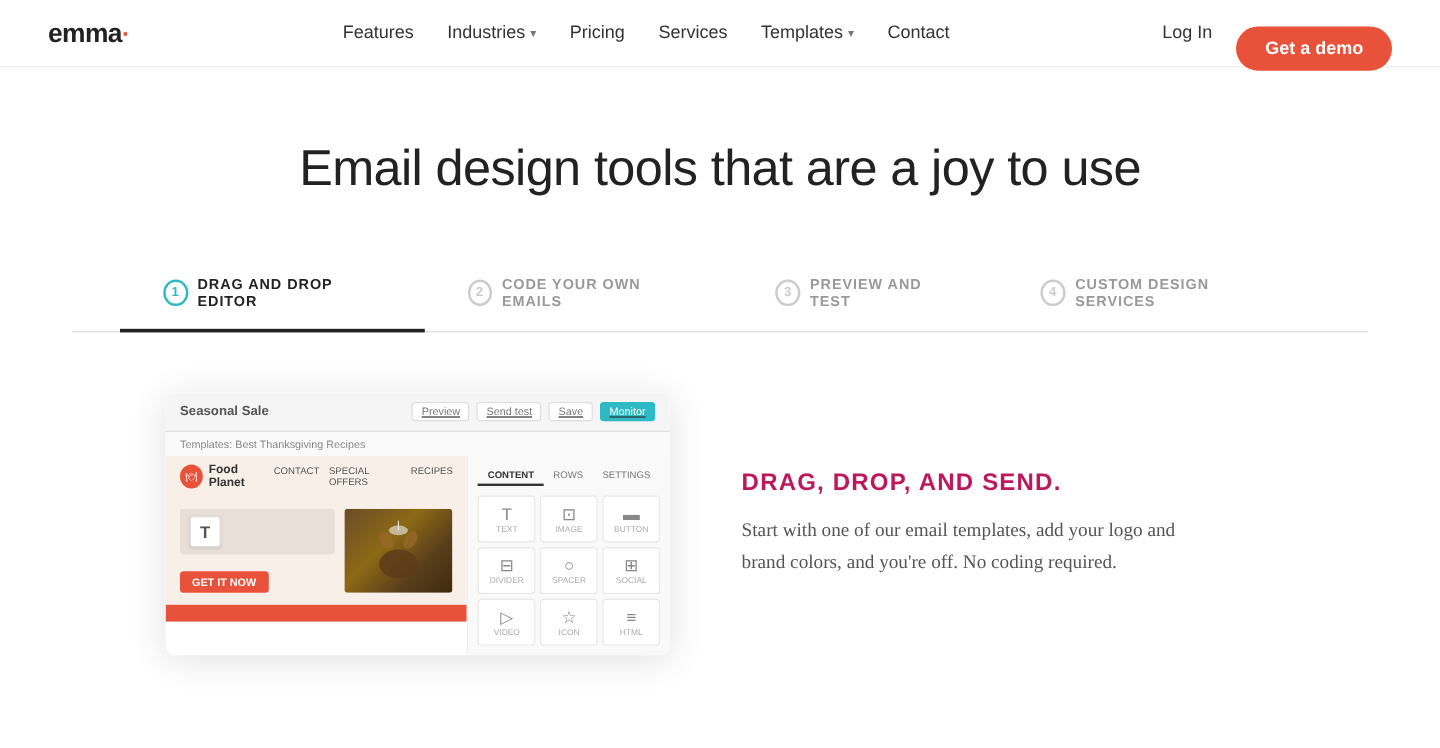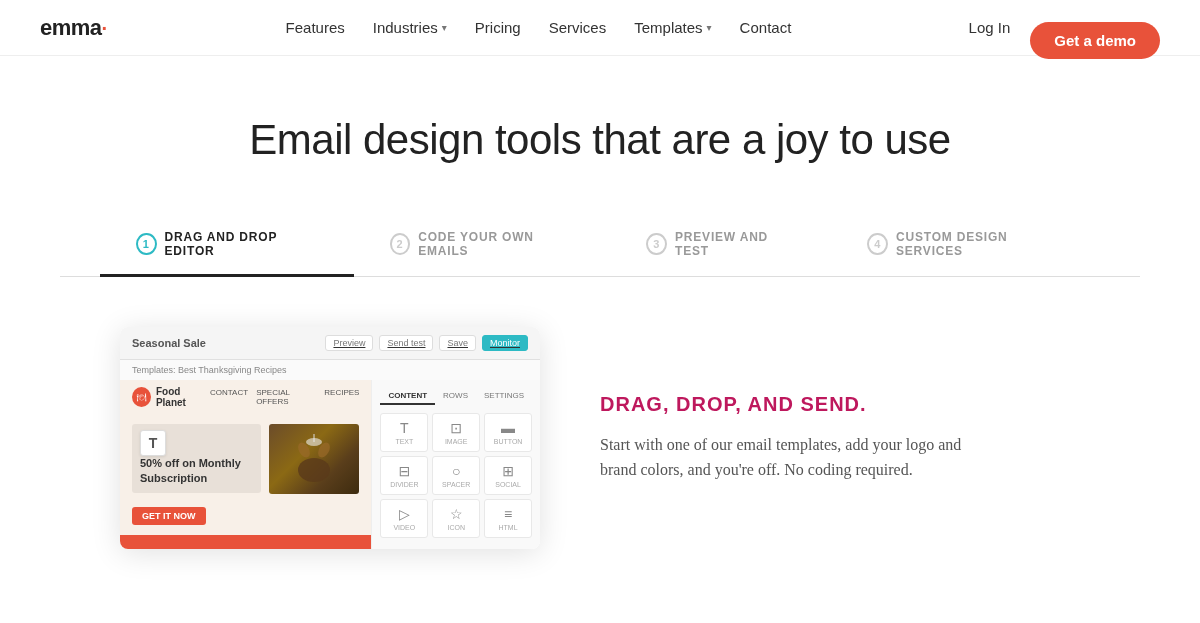--- a/index.html
+++ b/index.html
@@ -48,20 +48,21 @@
       font-size: 11px; font-weight: 700; color: #ccc;
     }
     .tab.active .tab-num {
       border-color: #2dbac4; color: #2dbac4;
     }
 
     
     .content {
       display: flex; align-items: center; gap: 60px;
       padding: 50px 120px;
+      margin-left: 18px;
     }
 
     
     .editor-mockup {
       width: 420px; min-width: 380px; background: #fff;
       border-radius: 8px; box-shadow: 0 4px 30px rgba(0,0,0,0.12);
       overflow: hidden; flex-shrink: 0;
     }
     .mockup-toolbar {
       background: #f5f5f5; padding: 8px 12px;
@@ -233,21 +234,20 @@
             <span class="mockup-nav-item">SPECIAL OFFERS</span>
             <span class="mockup-nav-item">RECIPES</span>
           </div>
         </div>
 
         <div class="mockup-email-body">
           <div class="mockup-content-row">
             <div style="flex:1;">
               <div class="mockup-text-block">
                 <div class="t-icon">T</div>
-                <div class="mockup-offer-text">50% off on Monthly Subscription</div>
               </div>
               <div style="margin-top:6px;">
                 <button class="cta-btn">GET IT NOW</button>
               </div>
             </div>
             <div class="mockup-image-block">
               <div class="food-image-placeholder">
 
                 <svg width="50" height="55" viewBox="0 0 50 55">
                   <ellipse cx="25" cy="38" rx="16" ry="12" fill="#5a3a1a" opacity="0.8"></ellipse>

